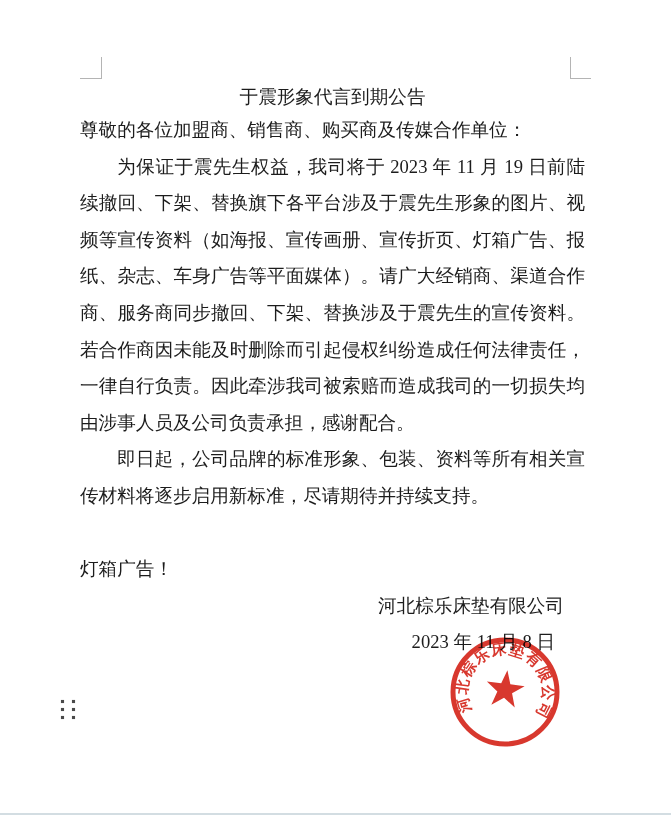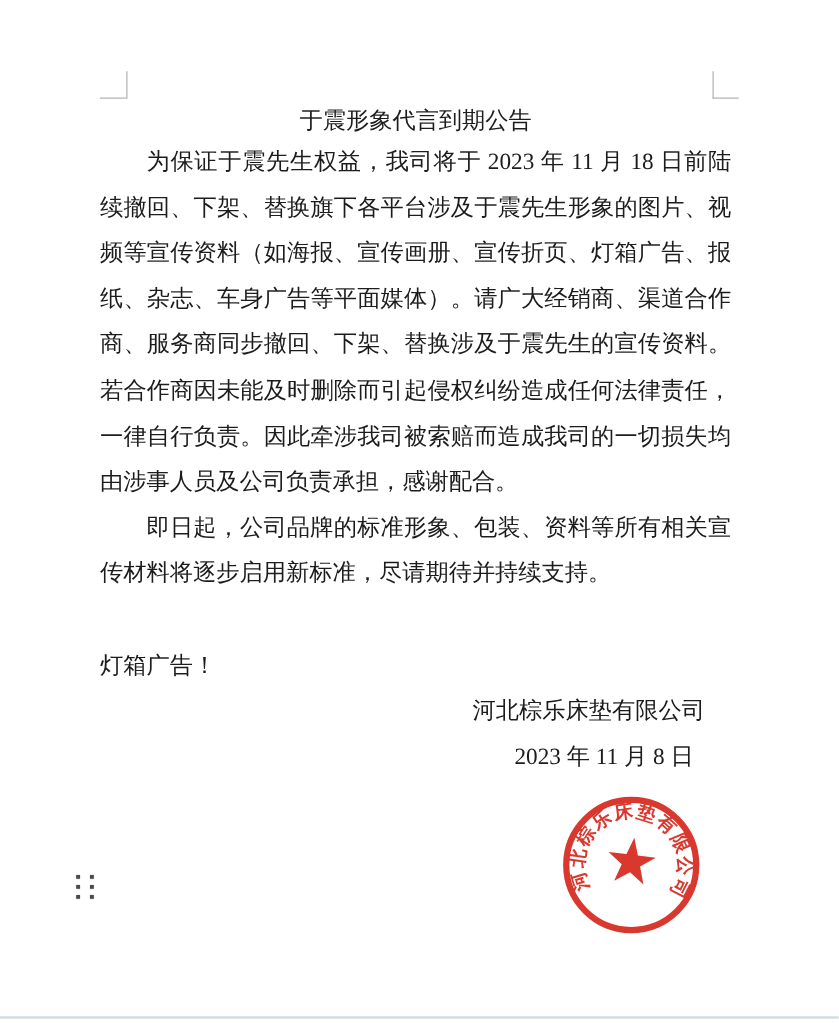--- a/index.html
+++ b/index.html
@@ -86,21 +86,22 @@
     <span class="v"></span>
       <span class="h"></span>
   </div>
   <div class="crop right">
     <span class="v"></span>
       <span class="h"></span>
   </div>
 
   <div class="text-area">
     <h1 class="doc-title">于震形象代言到期公告</h1>
-    <p class="para">为保证于震先生权益，我司将于 2023 年 11 月 18 日前陆续撤回、下架、替换旗下各平台涉及于震先生形象的图片、视频等宣传资料（如海报、宣传画册、宣传折页、灯箱广告、报纸、杂志、车身广告等平面媒体）。请广大经销商、渠道合作商、服务商同步撤回、下架、替换涉及于震先生的宣传资料。若合作商因未能及时删除而引起侵权纠纷造成任何法律责任，一律自行负责。因此牵涉我司被索赔而造成我司的一切损失均由涉事人员及公司负责承担，感谢配合。</p>
+    <p class="salutation">尊敬的各位加盟商、销售商、购买商及传媒合作单位：</p>
+    <p class="para">为保证于震先生权益，我司将于 2023 年 11 月 19 日前陆续撤回、下架、替换旗下各平台涉及于震先生形象的图片、视频等宣传资料（如海报、宣传画册、宣传折页、灯箱广告、报纸、杂志、车身广告等平面媒体）。请广大经销商、渠道合作商、服务商同步撤回、下架、替换涉及于震先生的宣传资料。若合作商因未能及时删除而引起侵权纠纷造成任何法律责任，一律自行负责。因此牵涉我司被索赔而造成我司的一切损失均由涉事人员及公司负责承担，感谢配合。</p>
     <p class="para">即日起，公司品牌的标准形象、包装、资料等所有相关宣传材料将逐步启用新标准，尽请期待并持续支持。</p>
     <p class="closing">灯箱广告！</p>
     <p class="company">河北棕乐床垫有限公司</p>
     <p class="date">2023 年 11 月 8 日</p>
   </div>
 
   <svg class="stamp" viewBox="0 0 120 120" xmlns="http://www.w3.org/2000/svg">
     <circle class="ring" cx="60" cy="60" r="52" stroke="#d5281e"></circle>
     <polygon fill="#d5281e" transform="rotate(7 60 58)" points="60,38 64.6,51.7 79,51.8 67.4,60.4 71.8,74.2 60,65.8 48.2,74.2 52.6,60.4 41,51.8 55.4,51.7"></polygon>
     <defs>

